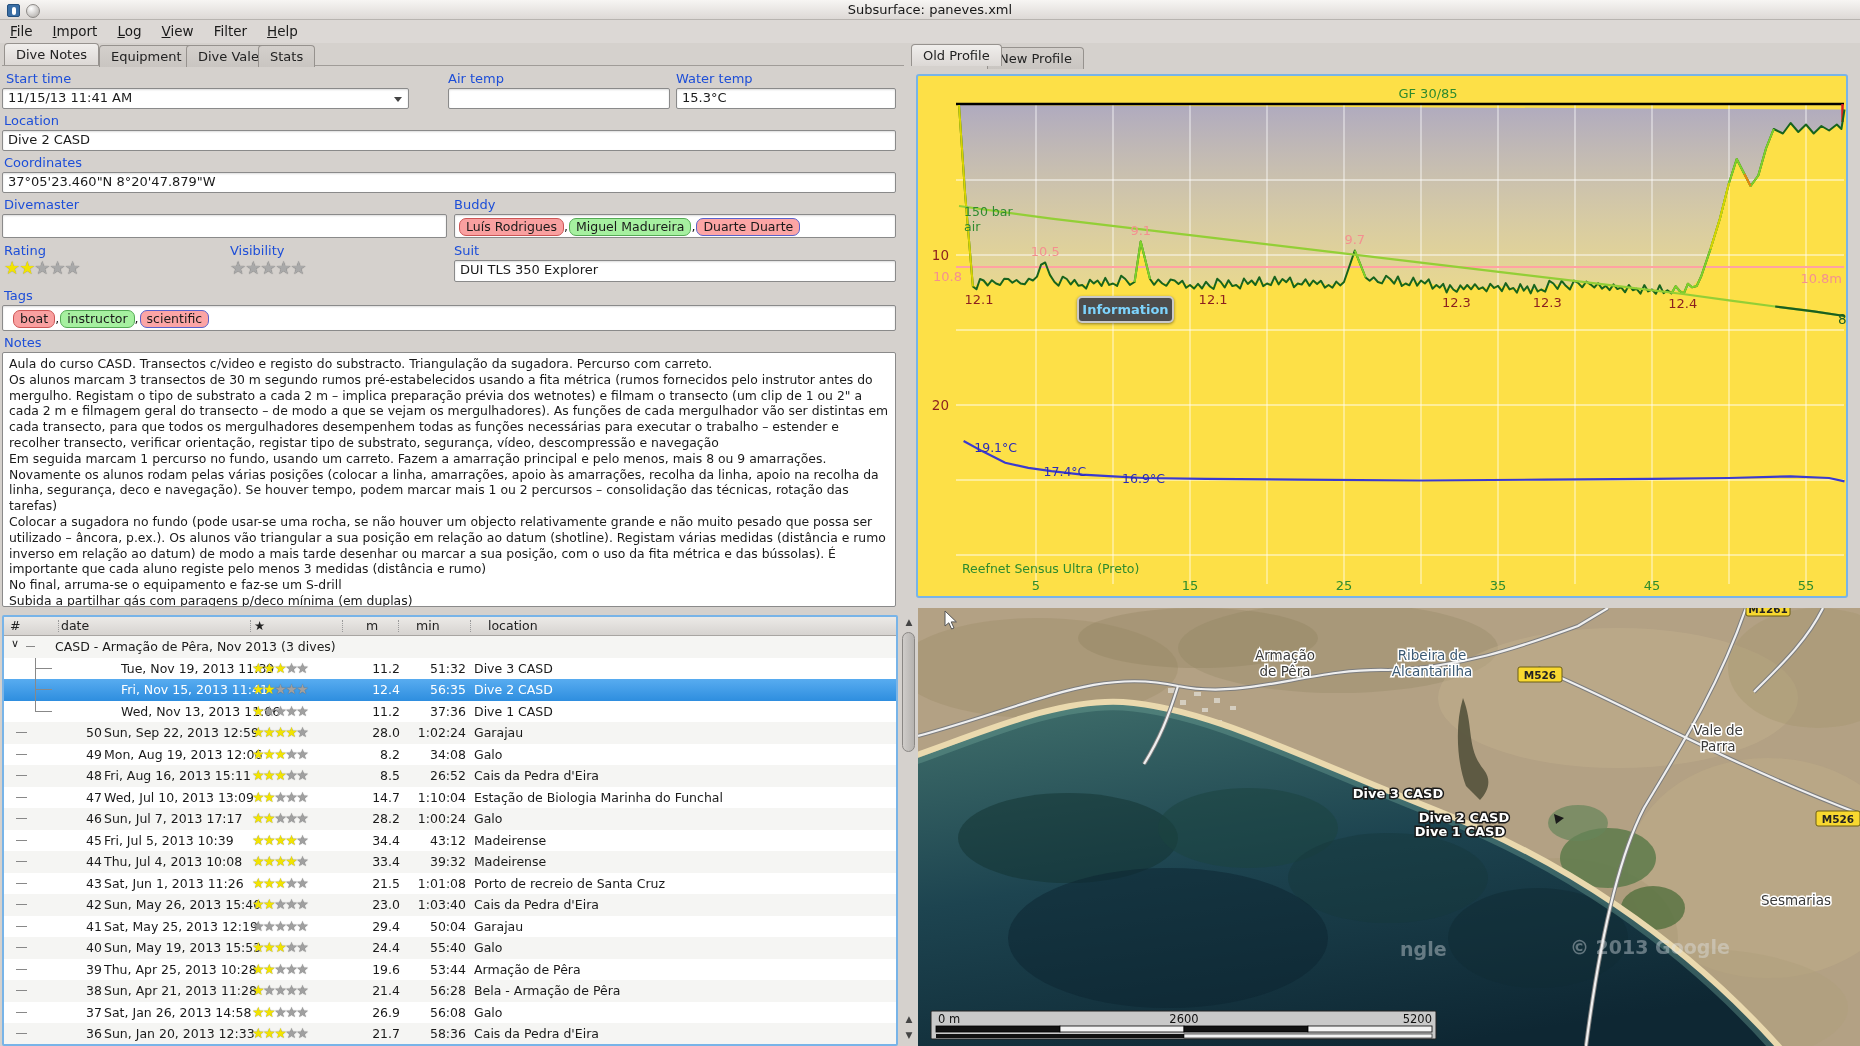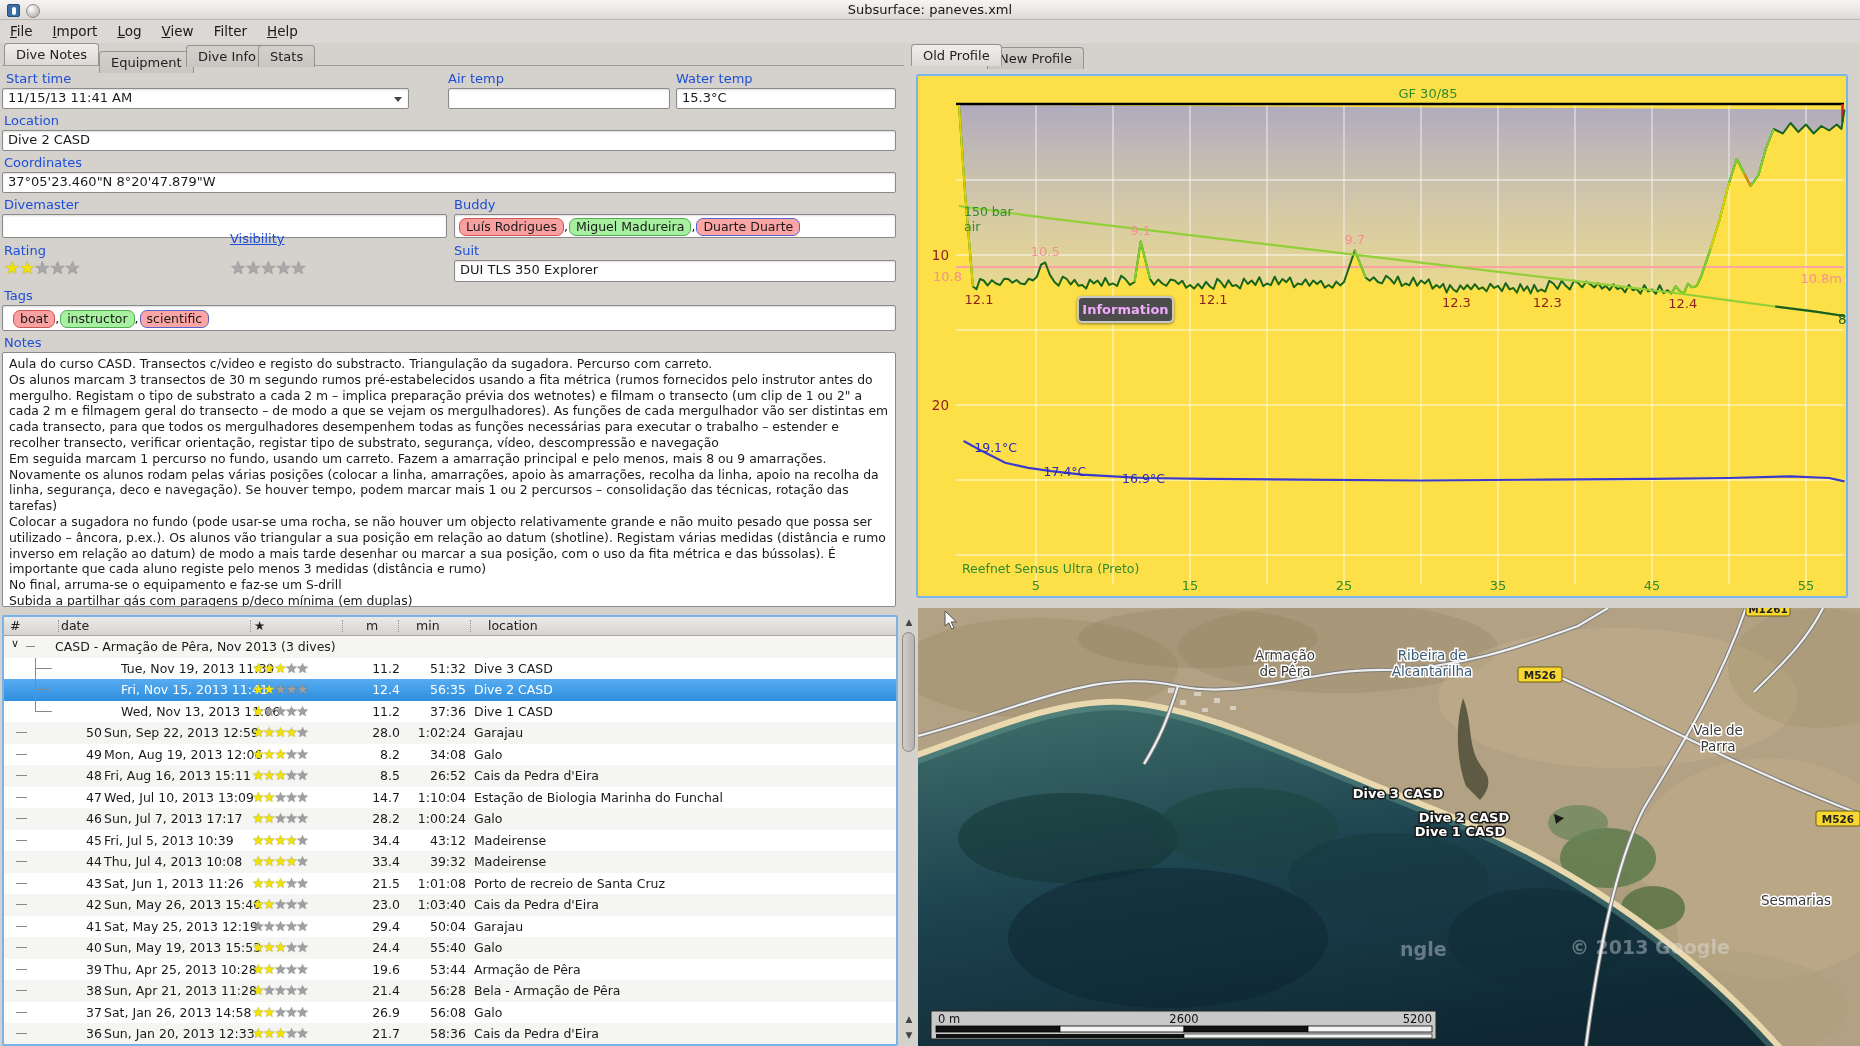--- a/index.html
+++ b/index.html
@@ -77,21 +77,21 @@
   #vscroll { position:absolute; left:900px; top:615px; width:18px; height:431px; }
   .sb-btn { position:absolute; left:2px; width:14px; height:13px; font-size:9px; text-align:center;
     color:#444; line-height:13px; }
   #sb-thumb { position:absolute; left:2px; top:17px; width:13px; height:120px;
     background:linear-gradient(90deg,#cfccc9,#b5b2af); border:1px solid #8a8784; border-radius:7px; }
 
   
   #chart-panel { position:absolute; left:916px; top:74px; width:932px; height:524px;
     background:#fde047; border:2px solid #78b4e8; border-radius:3px; overflow:hidden; }
   #info-btn { position:absolute; left:1077px; top:296px; width:97px; height:27px;
-    background:#4c4c4c; border:2px solid #c9c9c9; border-radius:5px; color:#f0abfc; font-weight:bold;
+    background:#4c4c4c; border:2px solid #c9c9c9; border-radius:5px; color:#7dd3fc; font-weight:bold;
     font-size:13px; text-align:center; line-height:23px; box-shadow:0 1px 3px rgba(0,0,0,.45); }
 
   .t-red   { fill:#8b1f1f; font-size:13px; }
   .t-red.big { font-size:13.5px; }
   .t-pink  { fill:#f49090; font-size:13px; }
   .t-green { fill:#2e8b2e; font-size:13px; }
   .t-green.small { font-size:12.5px; }
   .t-dgreen { fill:#1c5e20; font-size:13.5px; }
   .t-blue  { fill:#2a2ab8; font-size:12.5px; }
   .grid { stroke:#ffffff; stroke-opacity:.6; stroke-width:1.3; }
@@ -114,22 +114,22 @@
 <div id="titlebar">
   <span id="app-icon"></span>
   <span id="title-ball"></span>
   <div class="title">Subsurface: paneves.xml</div>
 </div>
 
 <div id="menubar"><span class="menu-item"><u>F</u>ile</span><span class="menu-item"><u>I</u>mport</span><span class="menu-item"><u>L</u>og</span><span class="menu-item"><u>V</u>iew</span><span class="menu-item">Filter</span><span class="menu-item"><u>H</u>elp</span></div>
 
 <div id="tabs-left">
   <div class="tab active" style="left:2px;top:0;position:absolute;">Dive Notes</div>
-  <div class="tab" style="left:97px;top:8px;position:absolute;">Equipment</div>
-  <div class="tab" style="left:184px;top:2px;position:absolute;">Dive Info</div>
+  <div class="tab" style="left:97px;top:2px;position:absolute;">Equipment</div>
+  <div class="tab" style="left:184px;top:2px;position:absolute;">Dive Vale</div>
   <div class="tab" style="left:256px;top:2px;position:absolute;">Stats</div>
 </div>
 
 <div id="form" style="position:absolute;left:0;top:67px;width:904px;height:548px;">
   <span class="flabel" style="left:6px;top:4px;">Start time</span>
   <span class="flabel" style="left:448px;top:4px;">Air temp</span>
   <span class="flabel" style="left:676px;top:4px;">Water temp</span>
   <div class="field" style="left:2px;top:21px;width:407px;height:21px;">
     <span>11/15/13 11:41 AM</span>
     <span class="combo-arrow"></span>
@@ -142,21 +142,21 @@
 
   <span class="flabel" style="left:4px;top:88px;">Coordinates</span>
   <div class="field" style="left:2px;top:105px;width:894px;height:21px;">37°05'23.460"N 8°20'47.879"W</div>
 
   <span class="flabel" style="left:4px;top:130px;">Divemaster</span>
   <span class="flabel" style="left:454px;top:130px;">Buddy</span>
   <div class="field" style="left:2px;top:147px;width:445px;height:24px;"></div>
   <div class="field" style="left:454px;top:147px;width:442px;height:24px;padding:2px 3px;"><span class="chip c-red">Luís Rodrigues</span><span class="chip-comma">,</span><span class="chip c-green">Miguel Madureira</span><span class="chip-comma">,</span><span class="chip c-blue">Duarte Duarte</span></div>
 
   <span class="flabel" style="left:4px;top:176px;">Rating</span>
-  <span class="flabel" style="left:230px;top:164px;text-decoration:underline;">Visibility</span>
+  <span class="flabel" style="left:230px;top:176px;">Visibility</span>
   <span class="flabel" style="left:454px;top:176px;">Suit</span>
   <div class="stars" style="position:absolute;left:4px;top:190px;"><span class="st on">★</span><span class="st on">★</span><span class="st">★</span><span class="st">★</span><span class="st">★</span></div>
   <div class="stars" style="position:absolute;left:230px;top:190px;"><span class="st">★</span><span class="st">★</span><span class="st">★</span><span class="st">★</span><span class="st">★</span></div>
   <div class="field" style="left:454px;top:193px;width:442px;height:22px;">DUI TLS 350 Explorer</div>
 
   <span class="flabel" style="left:4px;top:221px;">Tags</span>
   <div class="field" style="left:2px;top:238px;width:894px;height:26px;padding:3px 9px;"><span class="chip c-red">boat</span><span class="chip-comma">,</span><span class="chip c-green">instructor</span><span class="chip-comma">,</span><span class="chip c-blue">scientific</span></div>
 
   <span class="flabel" style="left:4px;top:268px;">Notes</span>
 </div>

